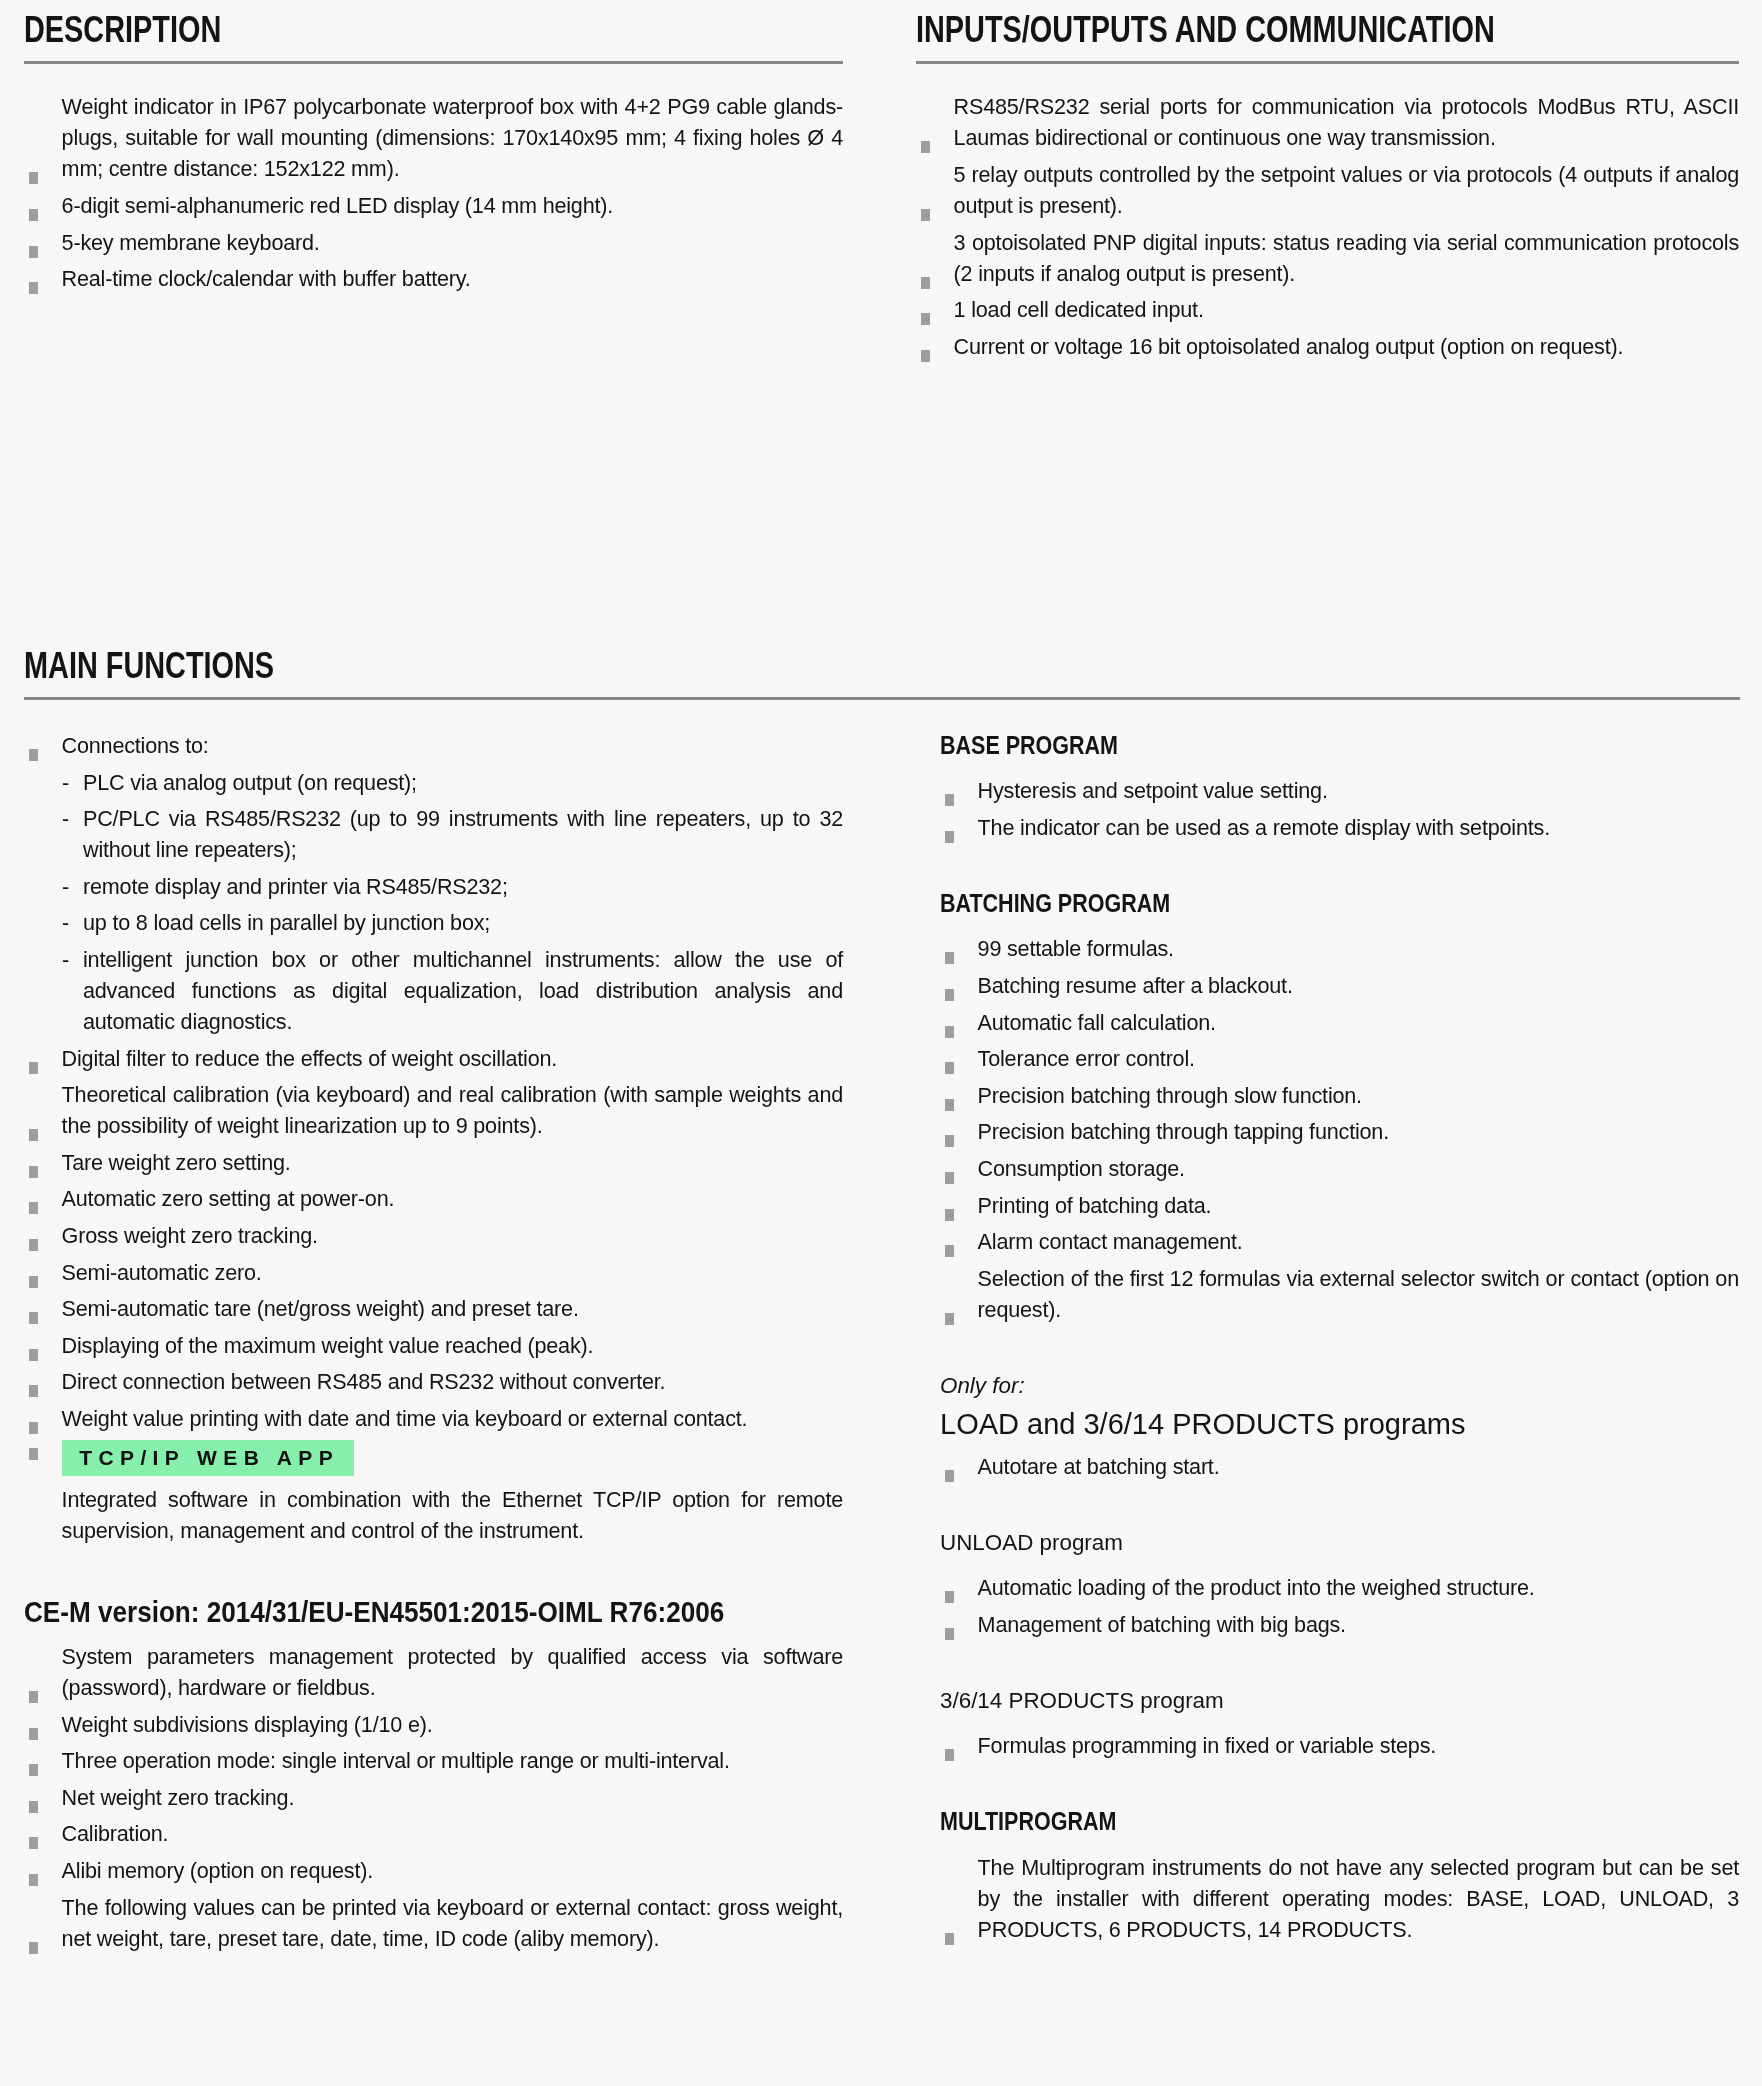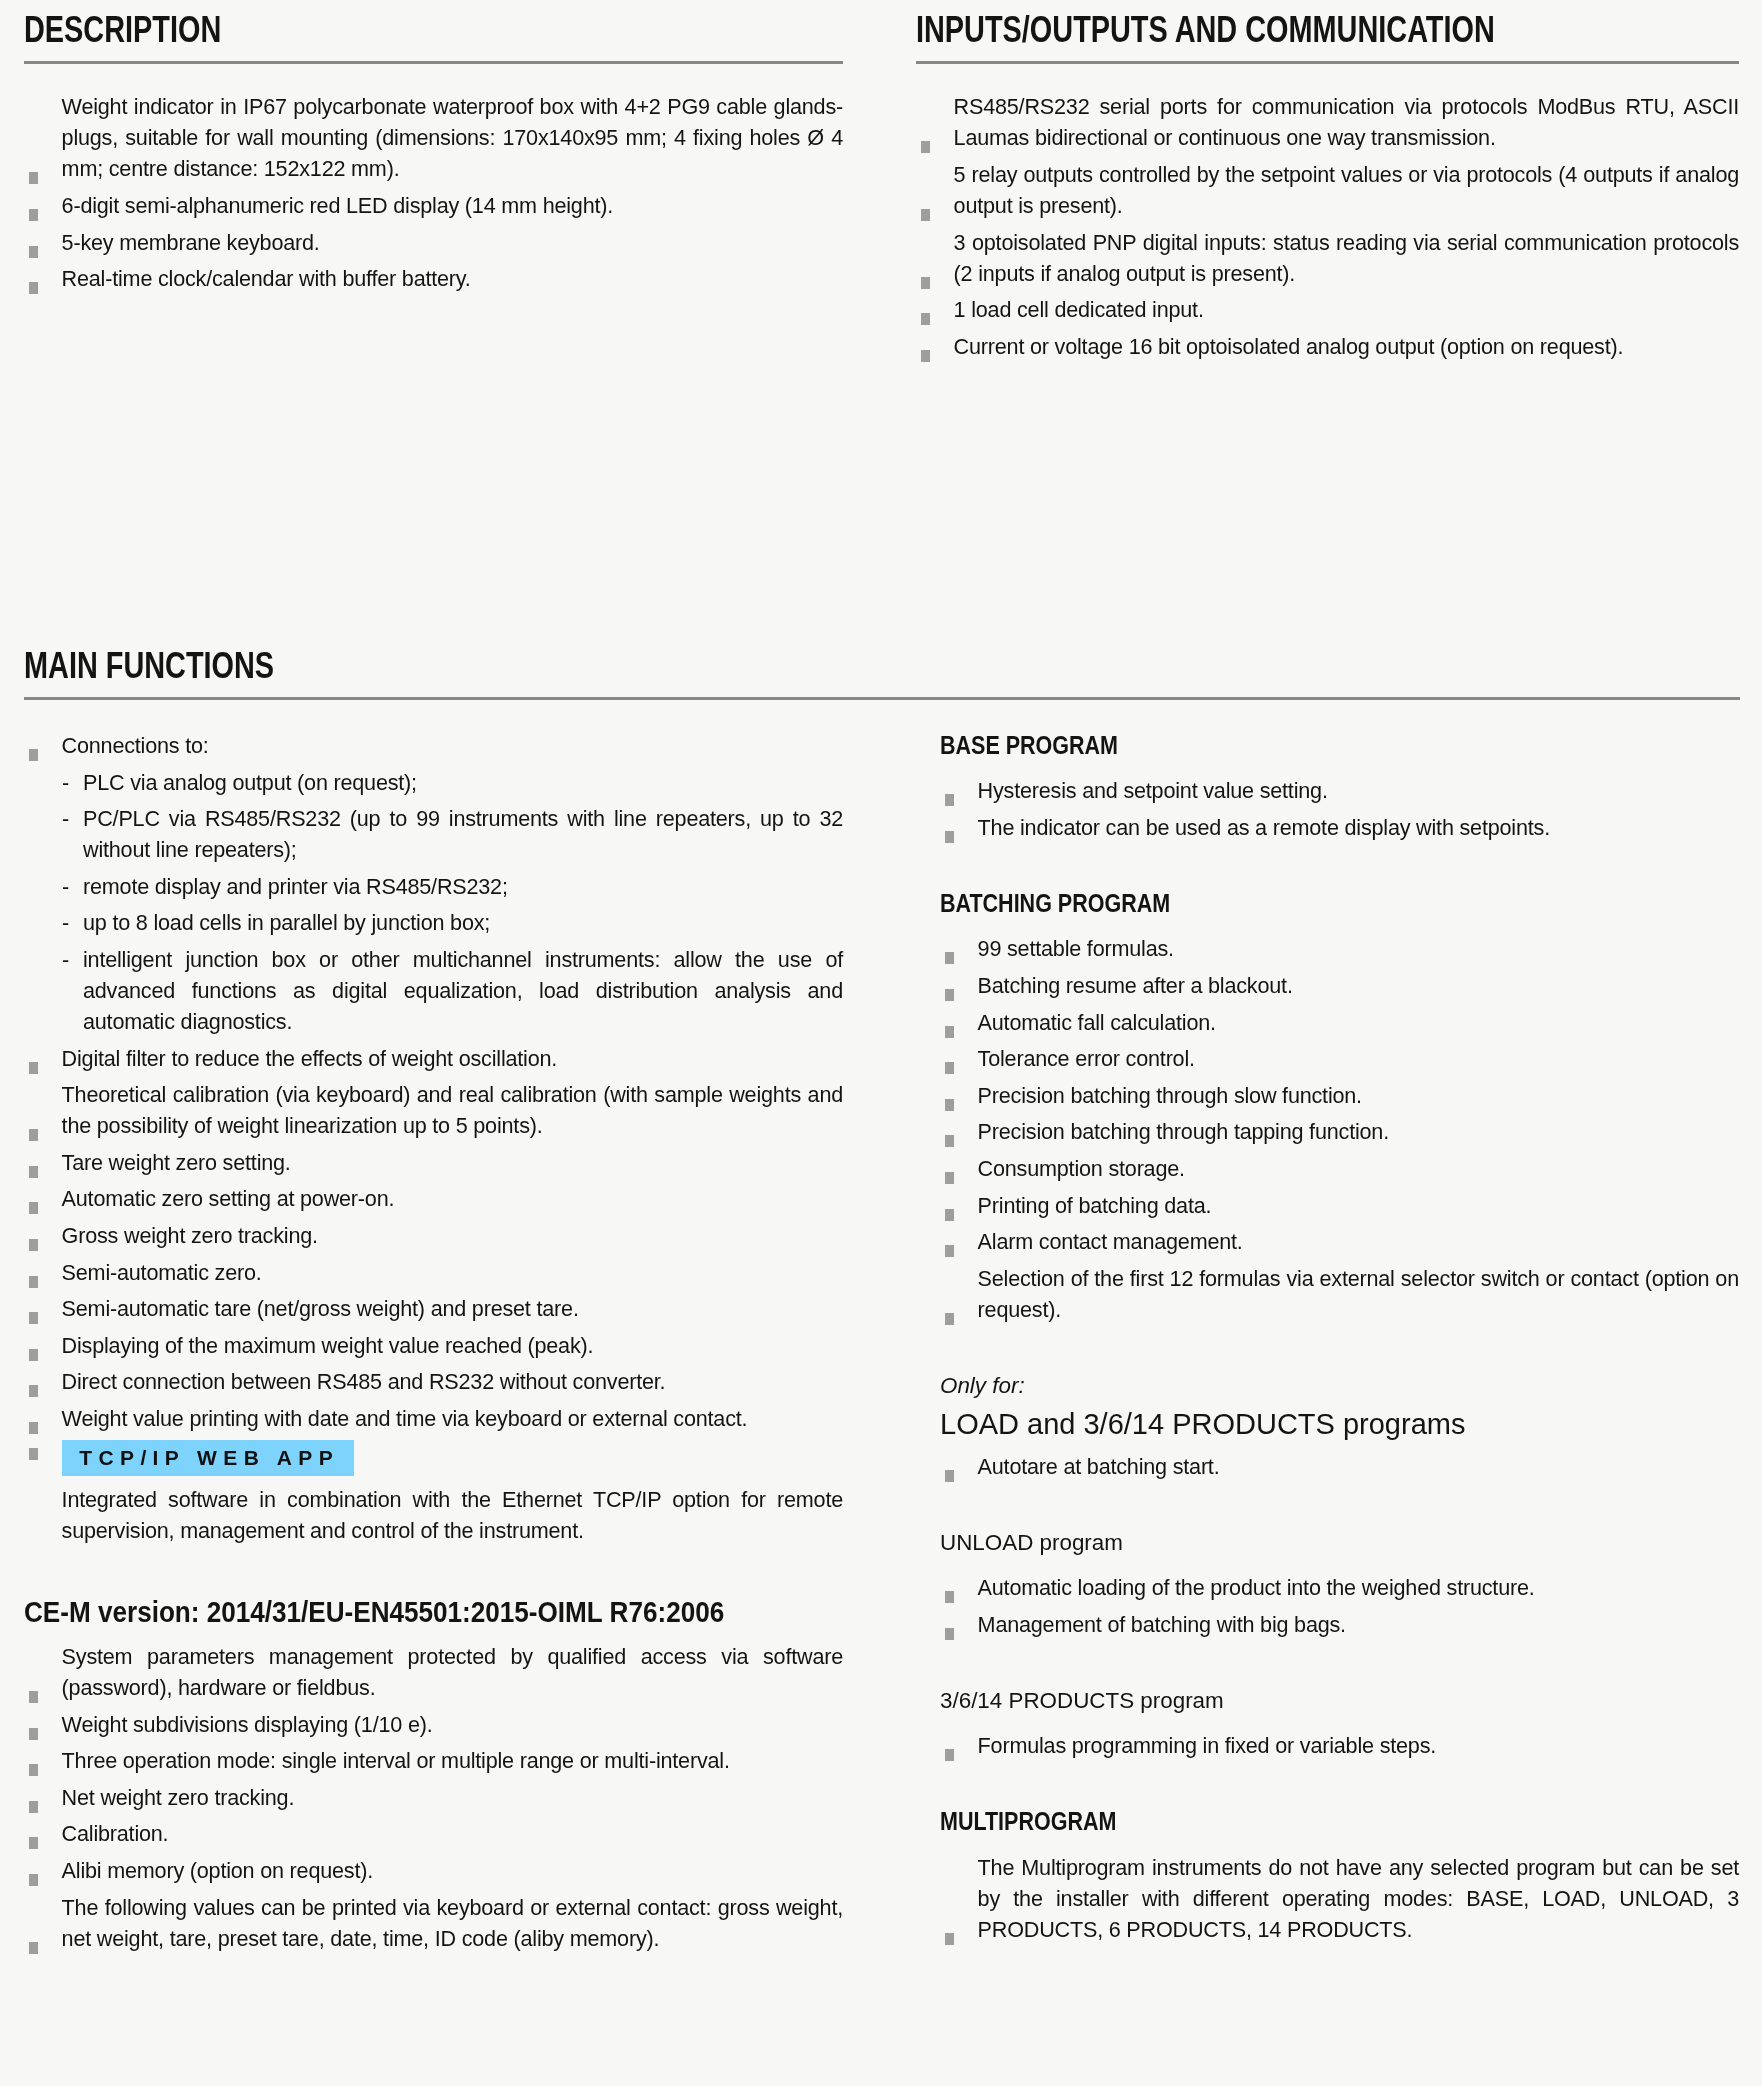--- a/index.html
+++ b/index.html
@@ -43,21 +43,21 @@
   .group{margin-top:45px;margin-left:24px;}
   .group.first{margin-top:0;}
   .subhead-line{font-size:29px;line-height:31px;margin:0 0 11.2px 0;}
 
   .cem{margin-top:51px;}
   .cem-h{font-size:29px;font-weight:bold;line-height:31px;margin-bottom:12.8px;white-space:nowrap;}
   .cem-h .squeeze{display:inline-block;transform:scaleX(0.9);transform-origin:0 50%;}
 
   .badge{
     display:inline-block;
-    background:#7dd3fc;
+    background:#86efac;
     color:#111;
     font-size:21px;font-weight:bold;
     letter-spacing:6.4px;
     padding:6.4px 14.4px 6.4px 17.6px;
     line-height:24px;
     margin-bottom:8px;
   }
   .badge-text{margin-left:24px;flex:1;}
   .tcp-item{display:flex;margin:3.2px 0 0 0;}
   .tcp-body{flex:1;}
@@ -148,21 +148,21 @@
       <span class="t">intelligent junction box or other multichannel instruments: allow the use of advanced functions as digital equalization, load distribution analysis and automatic diagnostics.</span>
     </div>
 
   <ul class="blist tight">
     <li class="b">
         <span class="sq"></span>
         <span class="t">Digital filter to reduce the effects of weight oscillation.</span>
       </li>
     <li class="b">
         <span class="sq"></span>
-        <span class="t">Theoretical calibration (via keyboard) and real calibration (with sample weights and the possibility of weight linearization up to 5 points).</span>
+        <span class="t">Theoretical calibration (via keyboard) and real calibration (with sample weights and the possibility of weight linearization up to 9 points).</span>
       </li>
     <li class="b">
         <span class="sq"></span>
         <span class="t">Tare weight zero setting.</span>
       </li>
     <li class="b">
         <span class="sq"></span>
         <span class="t">Automatic zero setting at power-on.</span>
       </li>
     <li class="b">

